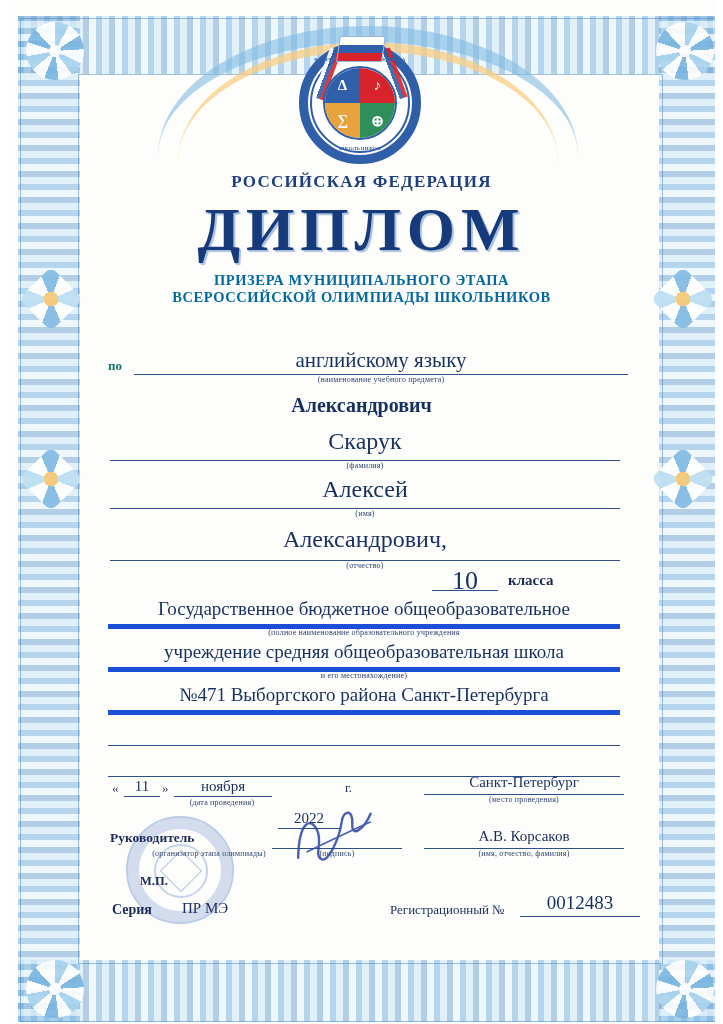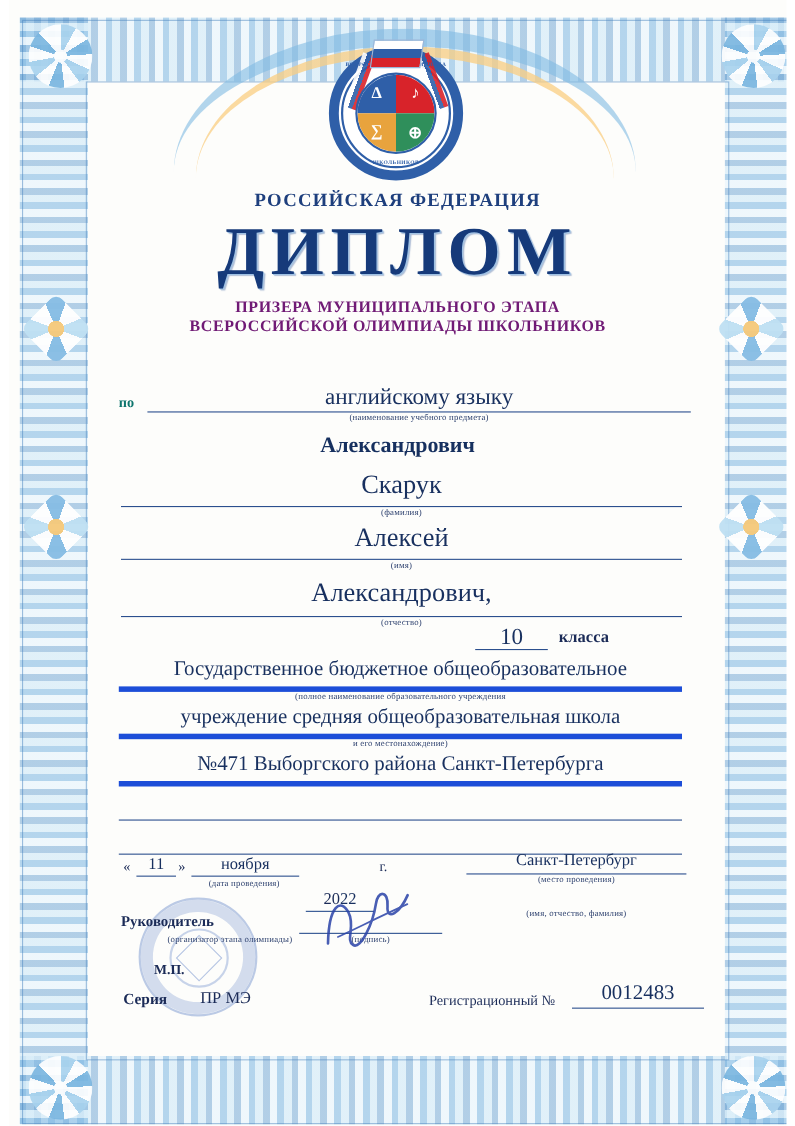--- a/index.html
+++ b/index.html
@@ -194,21 +194,21 @@
     font-family: "Liberation Serif", serif;
   }
   .subtitle {
     position: absolute;
     left: 0; top: 272px; width: 723px;
     text-align: center;
     font-size: 14.5px;
     font-weight: bold;
     letter-spacing: .6px;
     line-height: 17px;
-    color: #701a75;
+    color: #0369a1;
   }
 
   
   .row { position: absolute; }
   .label-small {
     font-size: 13px;
     font-weight: bold;
     color: #0f766e;
   }
   .hand {
@@ -249,21 +249,21 @@
   .name-line.third .val { font-size: 24px; line-height: 38px; }
   .cap-under { position: relative; height: 11px; }
   .cap-under .caption { position: absolute; left: 0; right: 0; top: 0; }
 
   .class-row { position: absolute; left: 110px; top: 566px; width: 510px; height: 26px; }
   .class-row .lbl { position: absolute; left: 70px; top: 6px; font-size: 15px; font-weight: bold; }
   .class-row .num-line {
     position: absolute; left: 322px; top: 0; width: 66px; height: 24px;
     border-bottom: 1px solid #2b4f8e; text-align: center;
   }
-  .class-row .num-line .val { font-size: 21px; text-align: right; }
+  .class-row .num-line .val { font-size: 26px; text-align: right; }
   .class-row .suffix { position: absolute; left: 398px; top: 6px; font-size: 15px; font-weight: bold; }
 
   .org-block { position: absolute; left: 108px; top: 596px; width: 512px; }
   .org-line {
     position: relative; height: 28px;
     border-bottom: 5px solid #1d4ed8; text-align: center;
   }
   .org-line .val { font-size: 19px; line-height: 26px; display: block; }
   .org-cap { position: relative; height: 10px; }
   .org-cap .caption { position: absolute; left: 0; right: 0; top: -1px; }
@@ -491,20 +491,23 @@
   <div class="caption sign-caption">(подпись)</div>
 
   <div class="signature">
     <svg width="92" height="58" viewBox="0 0 92 58" fill="none" xmlns="http://www.w3.org/2000/svg">
       <path d="M6 44 C14 10, 26 6, 30 20 C34 34, 22 44, 28 50 C34 56, 50 34, 56 18 C60 6, 70 8, 66 22 C62 36, 76 30, 86 16" stroke="#2a43a8" stroke-width="2.4" fill="none" stroke-linecap="round"></path>
       <path d="M16 40 C34 36, 56 30, 84 24" stroke="#2a43a8" stroke-width="1.6" fill="none" stroke-linecap="round"></path>
     </svg>
   </div>
 
   <div class="person-block">
+    <div class="person-line">
+      <span class="val">А.В. Корсаков</span>
+    </div>
     <div class="caption">(имя, отчество, фамилия)</div>
   </div>
 
   <div class="mp">М.П.</div>
   <div class="series-row">Серия</div>
   <div class="series-val">ПР МЭ</div>
 
   <div class="reg-row">Регистрационный №</div>
   <div class="reg-line">
     <span class="hand val">0012483</span>

